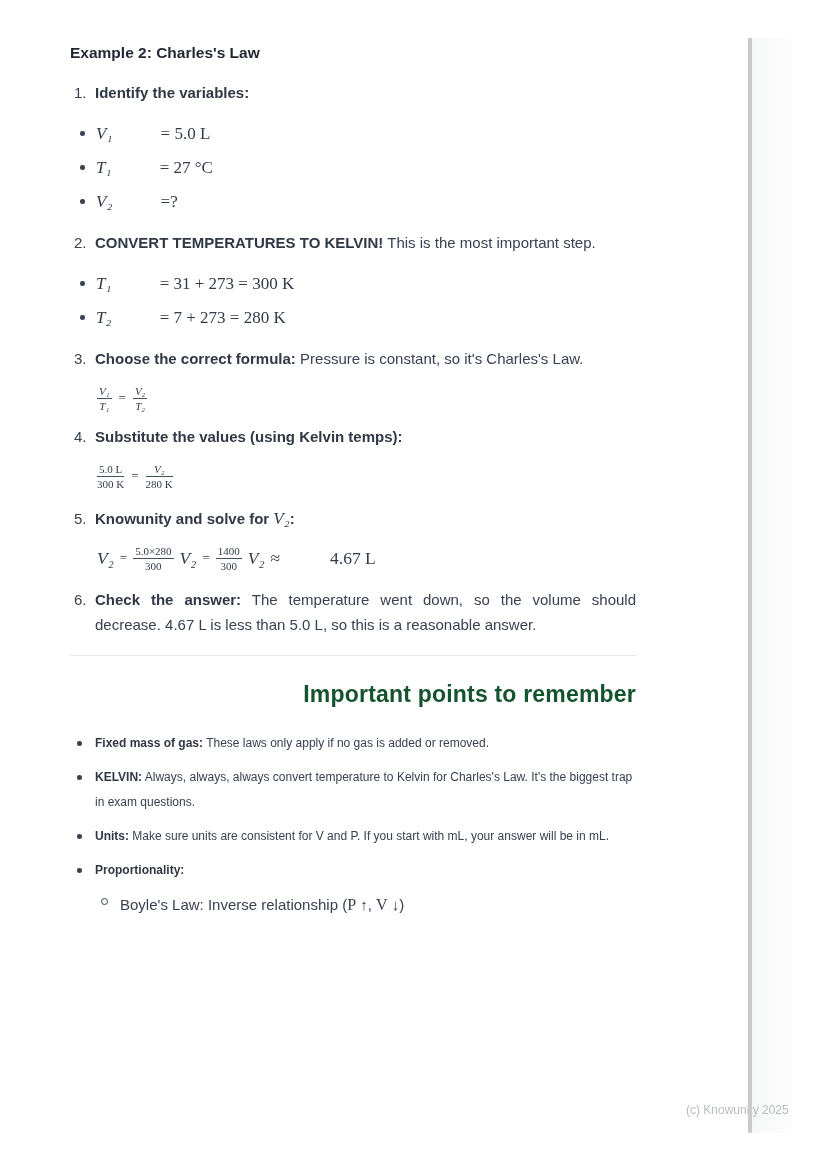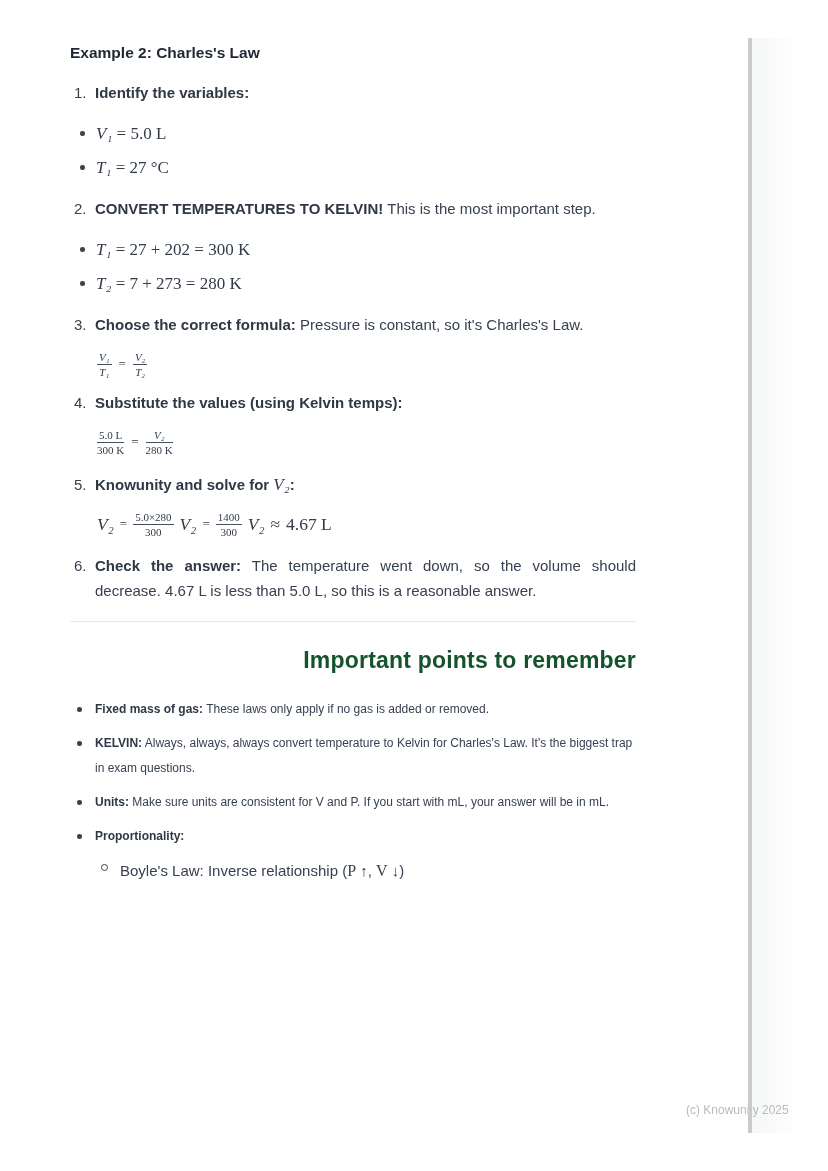--- a/index.html
+++ b/index.html
@@ -20,21 +20,21 @@
   .step b,.points b{font-weight:700;color:#303845;}
   .mt16{margin-top:16px;} .mt9{margin-top:9px;} .mt12{margin-top:12px;} .mt13{margin-top:13px;}
   .justify{text-align:justify;}
 
   .math-list{margin-top:16px;}
   .math-item{position:relative;padding-left:26px;line-height:25px;margin-bottom:9px;}
   .dot{position:absolute;width:4.5px;height:4.5px;border-radius:50%;background:#3a4250;left:10px;top:10px;}
   .points .dot{left:7px;}
 
   .mi{font-family:"Liberation Serif","DejaVu Serif",serif;font-style:italic;font-size:17px;color:#333b49;}
-  .mr{font-family:"Liberation Serif","DejaVu Serif",serif;font-size:17px;color:#333b49;}
+  .mr{font-family:"Liberation Serif","DejaVu Serif",serif;font-size:17px;color:#333b49;margin-left:44px;}
 
   .formula{margin-top:10px;padding-left:27px;height:34px;display:flex;align-items:center;gap:7px;color:#333b49;}
   .frac{display:inline-block;text-align:center;font-family:"Liberation Serif","DejaVu Serif",serif;font-size:11px;line-height:12px;vertical-align:middle;color:#333b49;}
   .frac .num{display:block;border-bottom:1px solid #45505f;padding:0 2px 1px 2px;}
   .frac .den{display:block;padding-top:1px;}
   .frac .it{font-style:italic;}
   .feq{font-family:"Liberation Serif","DejaVu Serif",serif;font-size:13px;}
   .solved{gap:6px;}
   .solved .mi{font-size:17.5px;}
   .solved .big{font-size:17.5px;}
@@ -69,31 +69,35 @@
       </div>
       <div class="math-list">
         <div class="math-item">
           <span class="dot"></span>
           <span class="mi">V₁</span><span class="mr"> = 5.0 L</span>
         </div>
         <div class="math-item">
           <span class="dot"></span>
           <span class="mi">T₁</span><span class="mr"> = 27 °C</span>
         </div>
+        <div class="math-item">
+          <span class="dot"></span>
+          <span class="mi">V₂</span><span class="mr"> =?</span>
+        </div>
       </div>
 
       <div class="step mt16">
         <span class="step-num">2.</span>
         <b>CONVERT TEMPERATURES TO KELVIN!</b>
         <span>This is the most important step.</span>
       </div>
       <div class="math-list">
         <div class="math-item">
           <span class="dot"></span>
-          <span class="mi">T₁</span><span class="mr"> = 27 + 202 = 300 K</span>
+          <span class="mi">T₁</span><span class="mr"> = 31 + 273 = 300 K</span>
         </div>
         <div class="math-item">
           <span class="dot"></span>
           <span class="mi">T₂</span><span class="mr"> = 7 + 273 = 280 K</span>
         </div>
       </div>
 
       <div class="step mt16">
         <span class="step-num">3.</span>
         <b>Choose the correct formula:</b>

